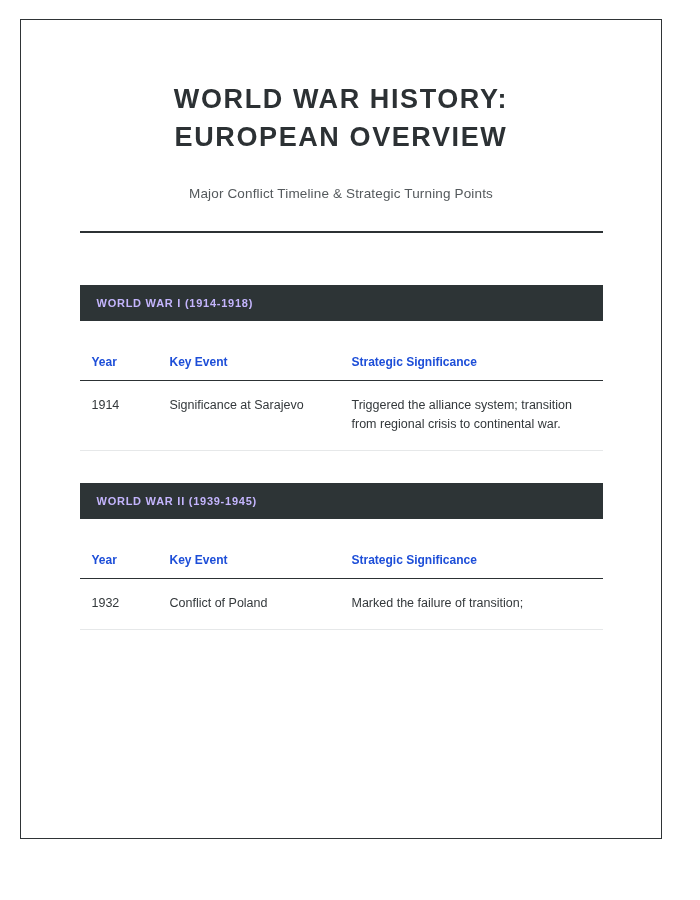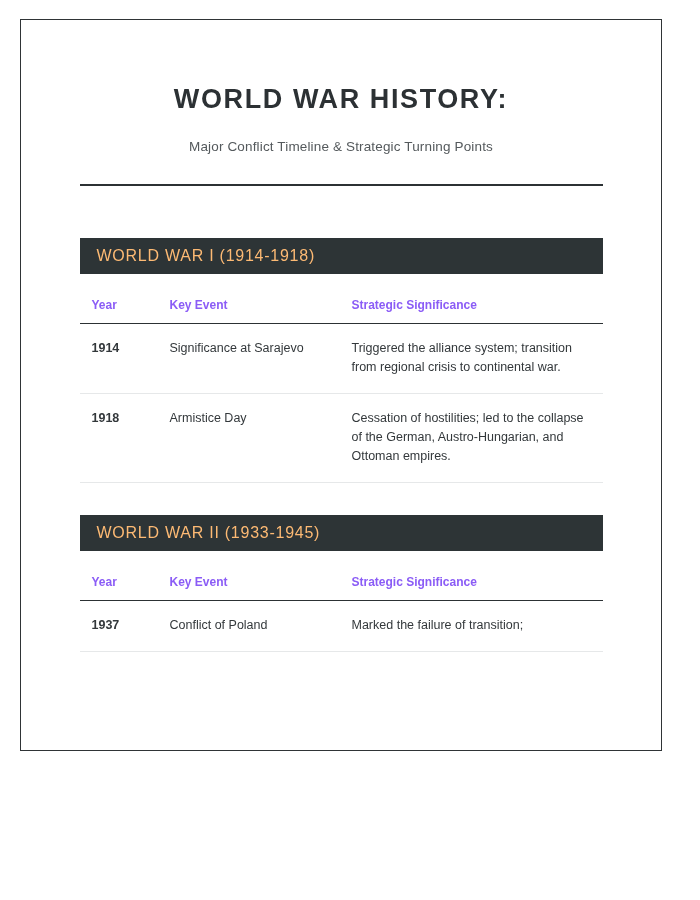--- a/index.html
+++ b/index.html
@@ -15,21 +15,21 @@
     font-family: "Liberation Sans", sans-serif;
     -webkit-font-smoothing: antialiased;
   }
 
   
   .page-sheet {
     position: absolute;
     left: 20px;
     top: 19px;
     width: 642px;
-    height: 732px;
+    height: 820px;
     border: 1.5px solid #2f3436;
     box-sizing: border-box;
     background: #ffffff;
     overflow: hidden;
   }
 
   .page-inner {
     position: absolute;
     left: 0;
     top: 0;
@@ -47,21 +47,21 @@
     line-height: 1.42;
     letter-spacing: 1.6px;
     color: #2c3134;
   }
   .doc-title .title-line {
     display: block;
     white-space: nowrap;
   }
 
   .doc-subtitle {
-    margin: 0;
+    margin: 8px;
     padding: 21px 30px 0 30px;
     text-align: center;
     font-size: 13.5px;
     font-weight: normal;
     letter-spacing: 0.15px;
     color: #54595c;
   }
 
   .masthead-rule {
     margin: 30px auto 0 auto;
@@ -80,66 +80,67 @@
 
   .section-bar {
     background: #2d3436;
     height: 36px;
     display: flex;
     align-items: center;
     padding: 0 17px;
     box-sizing: border-box;
   }
   .section-bar-label {
-    color: #fdba74;
-    font-size: 16px;
-    font-weight: normal;
+    color: #c4b5fd;
+    font-size: 11px;
+    font-weight: bold;
     letter-spacing: 0.75px;
   }
 
   
   .event-table {
     width: 100%;
     border-collapse: collapse;
     table-layout: fixed;
   }
   .event-table col.col-year  { width: 78px; }
   .event-table col.col-event { width: 182px; }
   .event-table col.col-sig   { width: 263px; }
 
   .event-table thead th {
     text-align: left;
-    padding: 24px 10px 11px 12px;
+    padding: 34px 10px 11px 12px;
     font-size: 12px;
     font-weight: bold;
-    color: #8b5cf6;
+    color: #1d4ed8;
     border-bottom: 1.4px solid #2c3134;
     vertical-align: bottom;
   }
   .event-table thead th:first-child { padding-left: 12px; }
 
   .event-table tbody td {
     padding: 15px 10px 16px 12px;
     font-size: 12.5px;
     line-height: 1.52;
     color: #33383b;
     vertical-align: top;
     border-bottom: 1px solid #e6e8e9;
   }
   .event-table tbody td:first-child { padding-left: 12px; }
-  .cell-year { white-space: nowrap; font-weight: bold; }
+  .cell-year { white-space: nowrap; }
 </style>
 </head>
 <body>
 
 <div class="page-sheet">
   <div class="page-inner">
 
     <h1 class="doc-title">
       <span class="title-line">WORLD WAR HISTORY:</span>
+      <span class="title-line">EUROPEAN OVERVIEW</span>
     </h1>
 
     <p class="doc-subtitle">Major Conflict Timeline &amp; Strategic Turning Points</p>
 
     <div class="masthead-rule"></div>
 
     <section class="section section-first">
       <div class="section-bar">
         <span class="section-bar-label">WORLD WAR I (1914-1918)</span>
       </div>
@@ -156,50 +157,45 @@
             <th>Key Event</th>
             <th>Strategic Significance</th>
           </tr>
         </thead>
         <tbody>
           <tr>
             <td class="cell-year">1914</td>
             <td>Significance at Sarajevo</td>
             <td>Triggered the alliance system; transition from regional crisis to continental war.</td>
           </tr>
-          <tr>
-            <td class="cell-year">1918</td>
-            <td>Armistice Day</td>
-            <td>Cessation of hostilities; led to the collapse of the German, Austro-Hungarian, and Ottoman empires.</td>
-          </tr>
         </tbody>
       </table>
     </section>
 
     <section class="section section-next">
       <div class="section-bar">
-        <span class="section-bar-label">WORLD WAR II (1933-1945)</span>
+        <span class="section-bar-label">WORLD WAR II (1939-1945)</span>
       </div>
 
       <table class="event-table">
         <colgroup>
           <col class="col-year">
             <col class="col-event">
             <col class="col-sig">
         </colgroup>
         <thead>
           <tr>
             <th>Year</th>
             <th>Key Event</th>
             <th>Strategic Significance</th>
           </tr>
         </thead>
         <tbody>
           <tr>
-            <td class="cell-year">1937</td>
+            <td class="cell-year">1932</td>
             <td>Conflict of Poland</td>
             <td>Marked the failure of transition;</td>
           </tr>
         </tbody>
       </table>
     </section>
 
   </div>
 </div>
 

